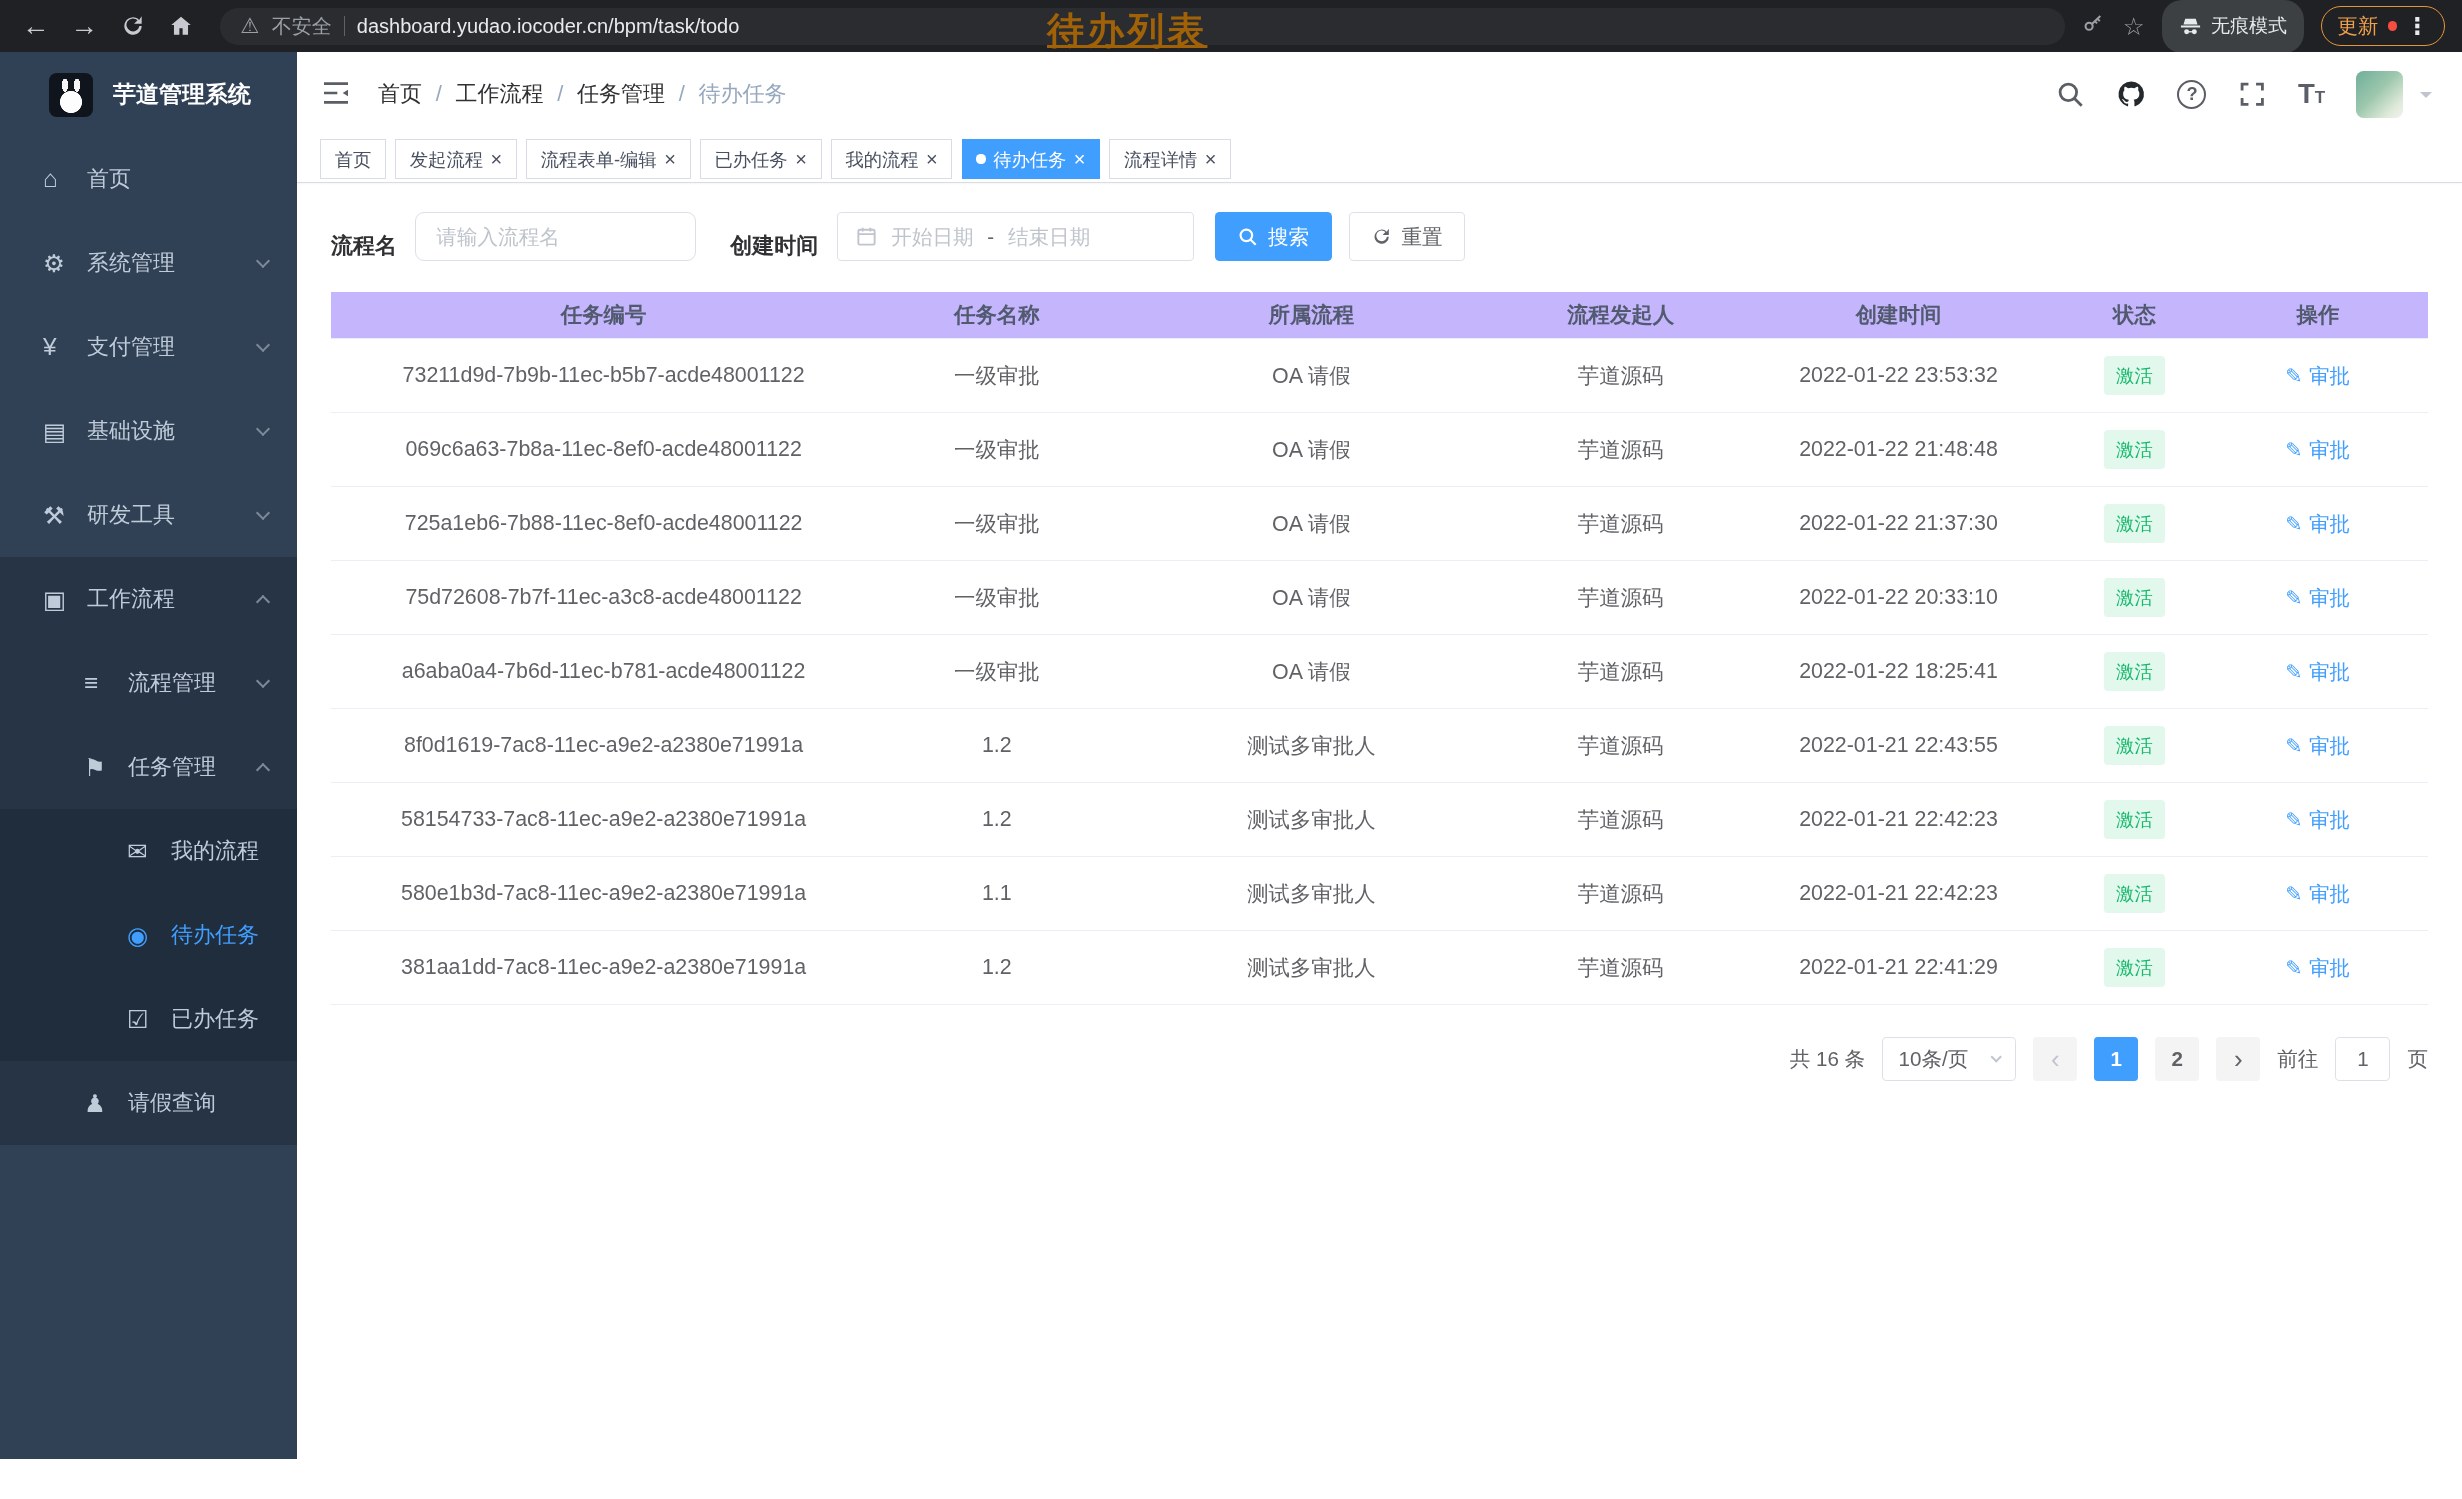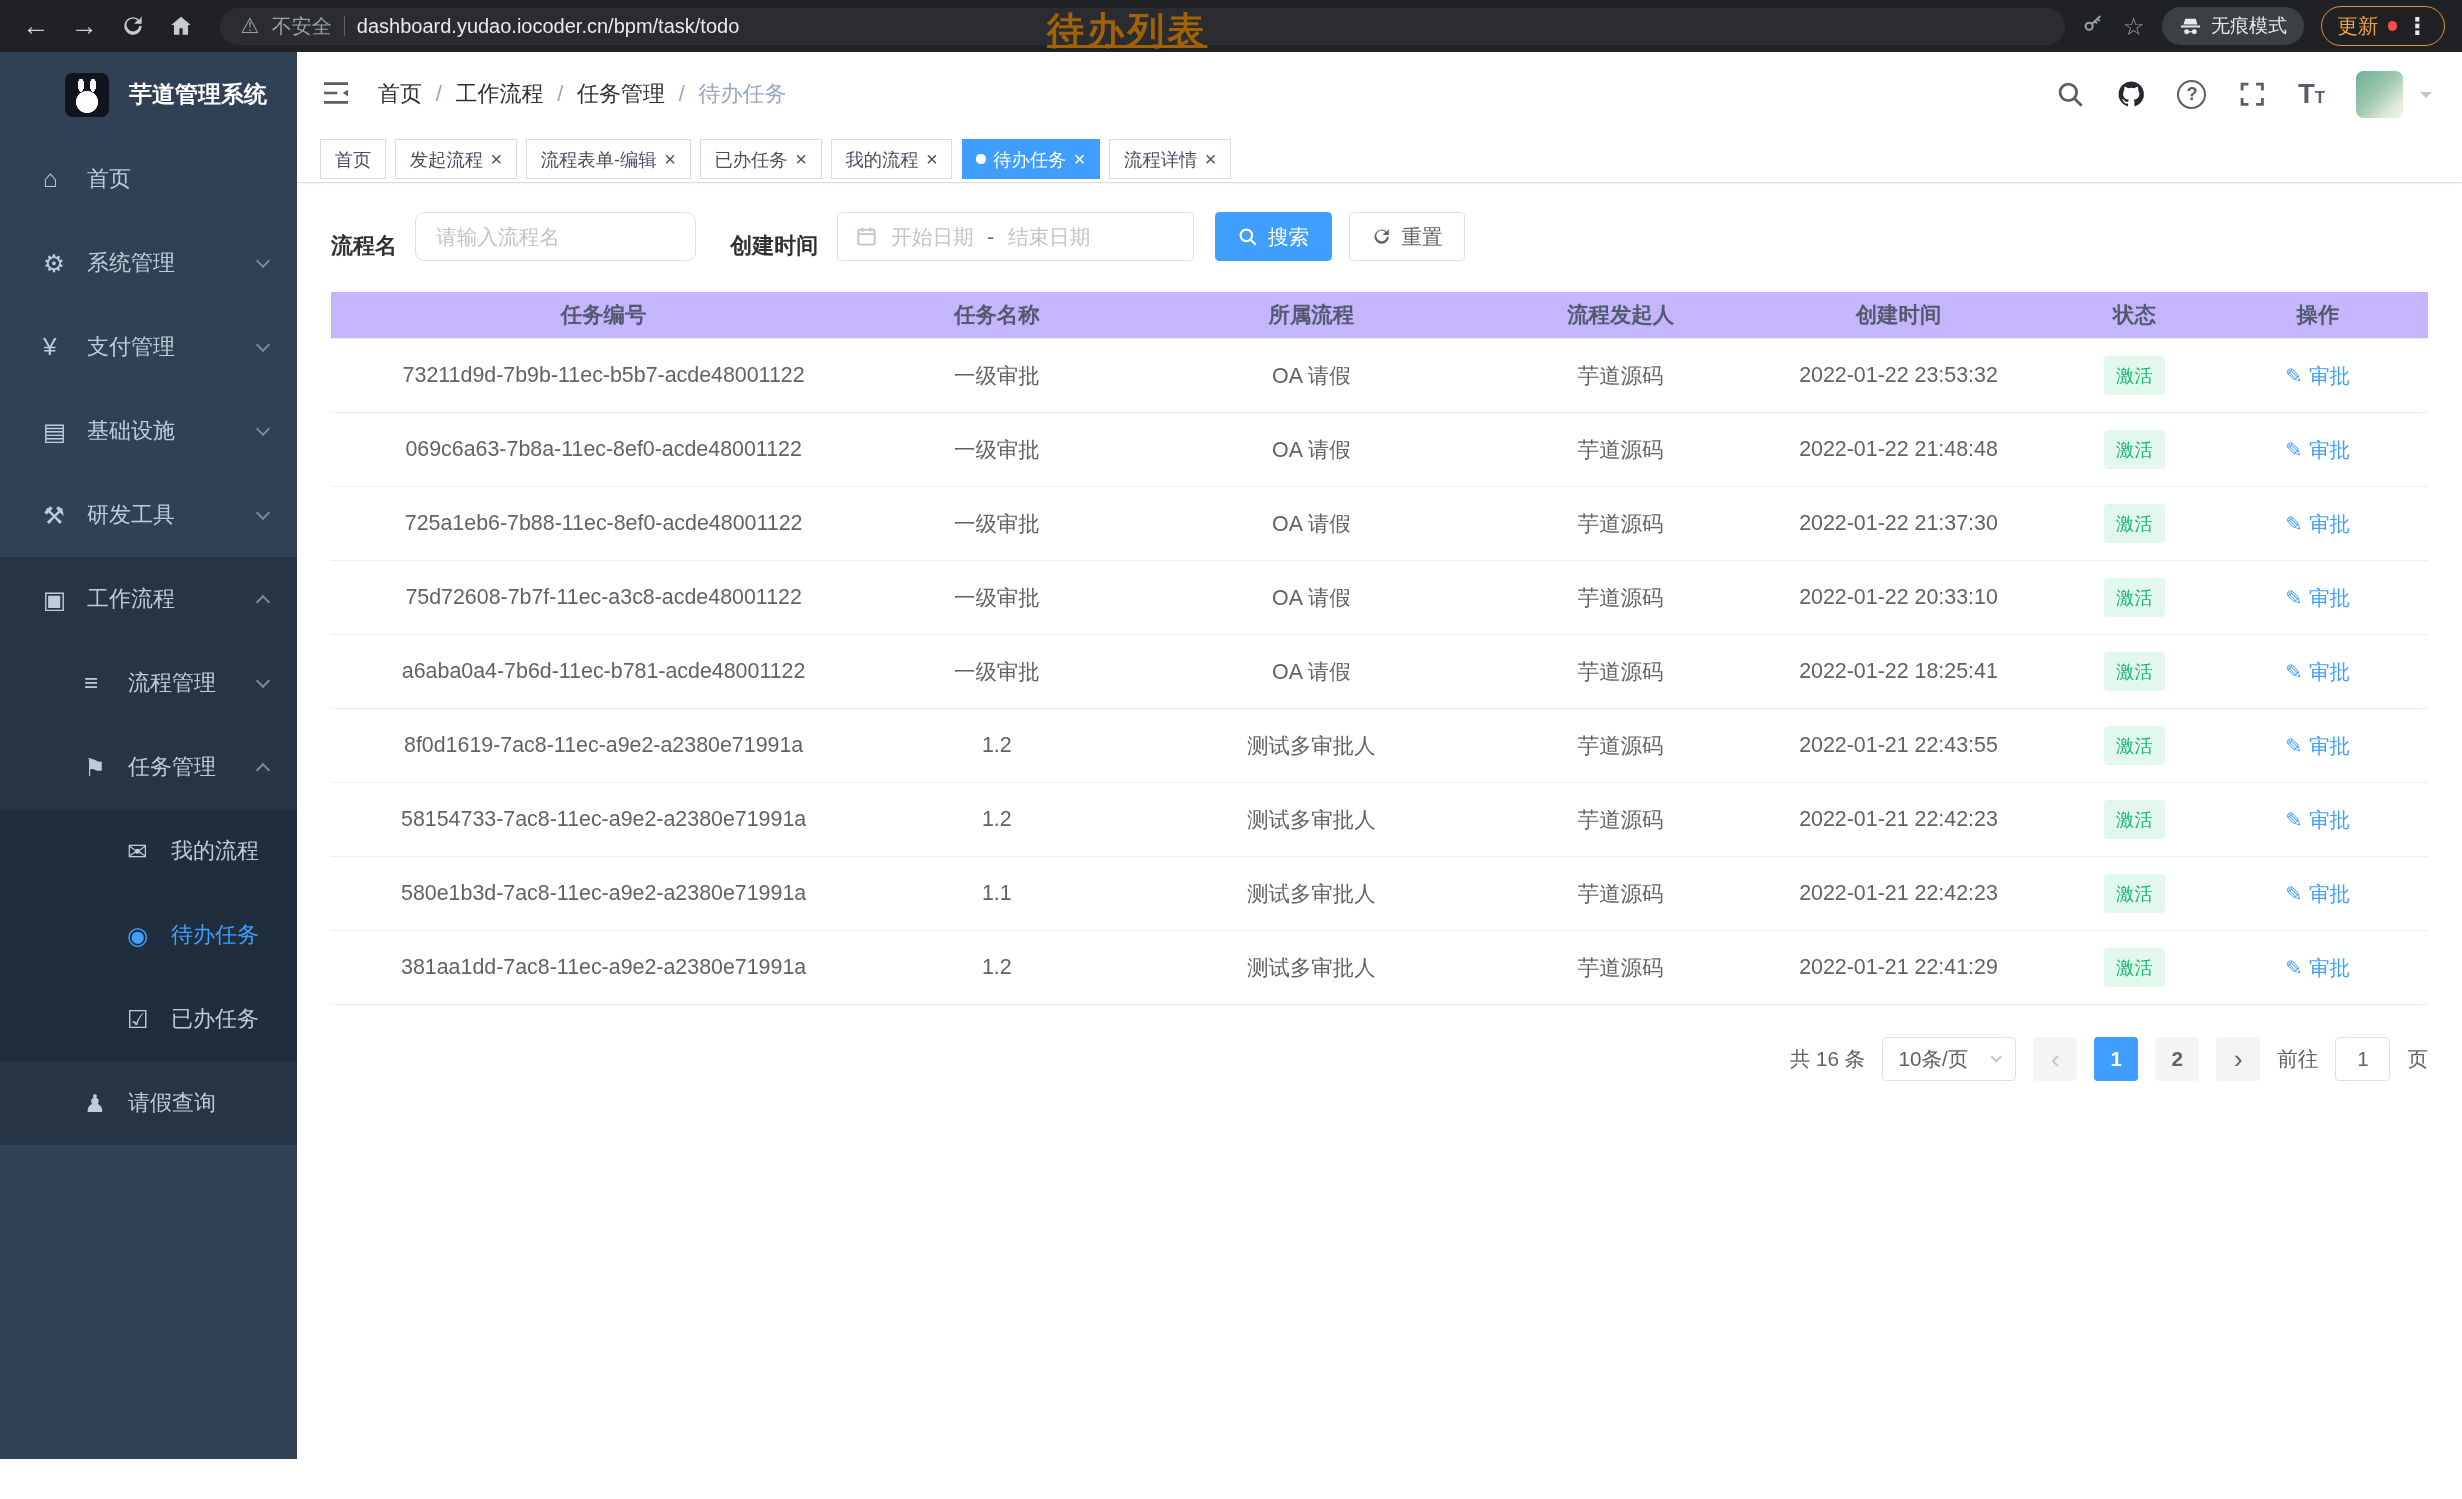--- a/index.html
+++ b/index.html
@@ -14,35 +14,35 @@
   .chrome .nav-ic { color: #c7cbd1; font-size: 27.5px; width: 44px; height: 40px; display: flex; align-items: center; justify-content: center; border-radius: 50%; cursor: pointer; }
   .chrome .nav-ic svg { width: 26px; height: 26px; }
   .omnibox { flex: 1; height: 37px; background: #2b2c2f; border-radius: 18.3px; margin: 0 12.2px; display: flex; align-items: center; padding: 0 20px; gap: 12.2px; }
   .omni-warning { color: #9aa0a6; font-size: 21.4px; }
   .omni-sec { color: #9aa0a6; font-size: 20px; }
   .omni-div { width: 0.8px; height: 20px; background: #5f6368; }
   .omni-url { color: #e8eaed; font-size: 20px; }
   .chrome-right { display: flex; align-items: center; gap: 17px; padding-right: 3.1px; }
   .key-ic svg { width: 24.4px; height: 24.4px; }
   .star-ic { color: #9aa0a6; font-size: 24.4px; }
-  .incog-chip { background: #3c4043; border-radius: 20px; height: 38px; display: flex; align-items: center; gap: 9.2px; padding: 0 17px; color: #e8eaed; font-size: 19px; }
+  .incog-chip { background: #3c4043; border-radius: 20px; height: 53px; display: flex; align-items: center; gap: 9.2px; padding: 0 17px; color: #e8eaed; font-size: 19px; }
   .incog-chip svg { width: 23px; height: 23px; }
   .update-chip { border: 1.5px solid #e8943a; border-radius: 21.4px; height: 40px; display: flex; align-items: center; gap: 9.2px; padding: 0 15.3px; color: #f0a04b; font-size: 20.6px; }
   .update-dot { width: 9.2px; height: 9.2px; background: #f54d42; border-radius: 50%; }
   .menu-dots { color: #e8eaed; font-size: 23px; font-weight: bold; }
 
   
   .annotation { position: absolute; left: 1047px; top: 6.1px; z-index: 99; color: #a16207; font-size: 37px; font-weight: bold; letter-spacing: 3.1px; text-decoration: underline; text-decoration-thickness: 3.1px; }
 
   
   .app { display: flex; height: 1407px; }
 
   
   .sidebar { width: 297px; flex-shrink: 0; background: #304156; overflow: hidden; }
-  .logo-row { height: 85px; display: flex; align-items: center; gap: 20px; padding-left: 65px; }
+  .logo-row { height: 85px; display: flex; align-items: center; gap: 20px; padding-left: 49px; }
   .logo-avatar { width: 44px; height: 44px; border-radius: 7.6px;
     background:
       radial-gradient(ellipse 5.3px 10.7px at 16px 12.2px, #f5f5f5 60%, transparent 62%),
       radial-gradient(ellipse 5.3px 10.7px at 28px 12.2px, #f5f5f5 60%, transparent 62%),
       radial-gradient(circle at 22px 29px, #fdfdfd 0 10.7px, transparent 11.4px),
       #10151d; }
   .logo-title { color: #ffffff; font-size: 23px; font-weight: bold; }
   .menu { display: flex; flex-direction: column; }
   .menu-item { position: relative; display: flex; align-items: center; height: 84px; color: #bfcbd9; font-size: 22px; cursor: pointer; }
   .menu-item.lv1 { padding-left: 43px; }

